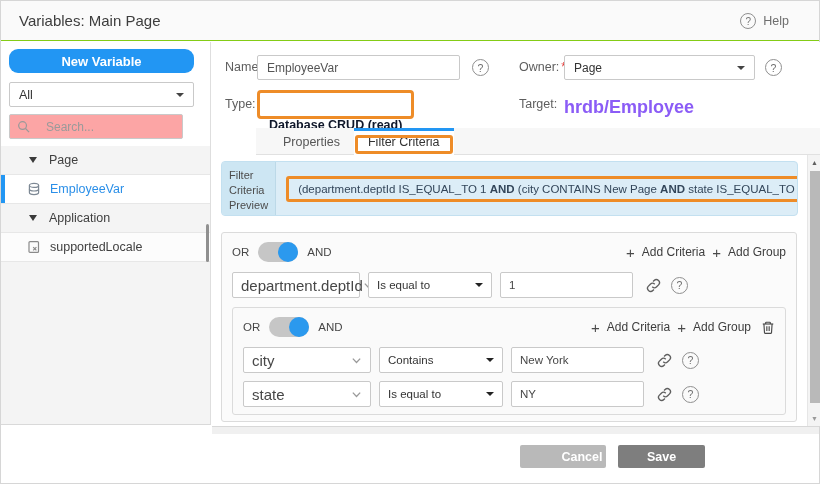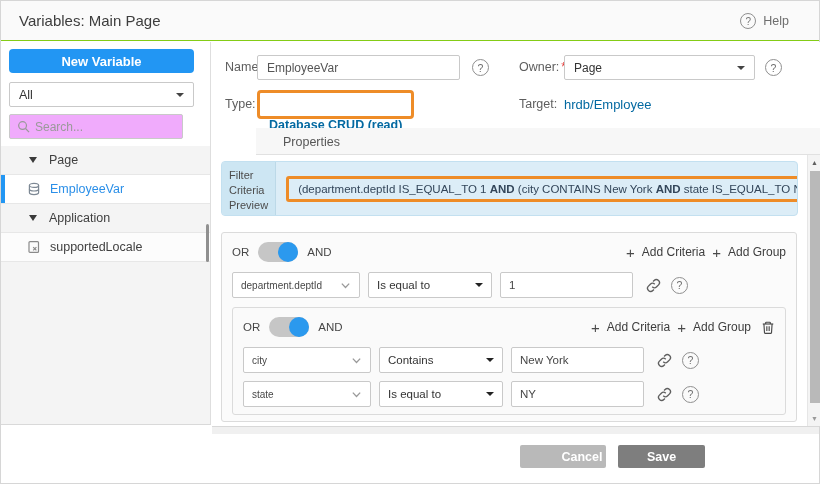--- a/index.html
+++ b/index.html
@@ -10,24 +10,24 @@
   
   .hdr { position:absolute; left:0; top:0; width:100%; height:40px; background:#fafafa; border-bottom:1px solid #84cc16; }
   .hdr-title { position:absolute; left:18px; top:0; line-height:40px; font-size:15px; color:#3d3d3d; }
   .hdr-help { position:absolute; right:30px; top:0; height:40px; display:flex; align-items:center; gap:7px; color:#6e6e6e; font-size:12.5px; cursor:pointer; }
   .qcirc { display:inline-flex; width:16px; height:16px; border:1px solid #8f8f8f; border-radius:50%; align-items:center; justify-content:center; font-size:10px; color:#777; }
   .qcirc::before { content:"?"; }
 
   
   .sb { position:absolute; left:0; top:41px; width:210px; height:383px; background:#f4f4f4; border-right:1px solid #dedede; border-bottom:1px solid #d9d9d9; }
   .sb-top { position:absolute; left:0; top:0; width:100%; height:104px; background:#fff; }
-  .btn-newvar { position:absolute; left:8px; top:7px; width:185px; height:24px; background:#2296f3; color:#fff; font-weight:bold; font-size:13px; border:none; border-radius:4px; cursor:pointer; }
+  .btn-newvar { position:absolute; left:8px; top:7px; width:185px; height:24px; background:#2296f3; color:#fff; font-weight:bold; font-size:13px; border:none; border-radius:9px; cursor:pointer; }
   .sb-select { position:absolute; left:8px; top:40px; width:185px; height:25px; background:#fff; border:1px solid #c9c9c9; border-radius:2px; font-size:12.5px; color:#333; display:flex; align-items:center; padding:0 9px; cursor:pointer; }
   .sb-select .caret { margin-left:auto; }
-  .sb-search { position:absolute; left:8px; top:72px; width:174px; height:25px; background:#f0abfc; border:1px solid #c9c9c9; border-radius:2px; display:flex; align-items:center; padding:0 7px; gap:5px; }
+  .sb-search { position:absolute; left:8px; top:72px; width:174px; height:25px; background:#fca5a5; border:1px solid #c9c9c9; border-radius:2px; display:flex; align-items:center; padding:0 7px; gap:16px; }
   .sb-search input { border:none; outline:none; flex:1; font-size:12px; color:#555; font-family:"Liberation Sans",sans-serif; background:transparent; min-width:0; }
   .sb-search input::placeholder { color:#9a9a9a; }
   .tree { position:absolute; left:0; top:104px; width:100%; }
   .trow { height:29px; display:flex; align-items:center; border-bottom:1px solid #e7e7e7; font-size:12.5px; color:#3f3f3f; cursor:pointer; }
   .trow.group { background:#f4f4f4; padding-left:28px; gap:12px; }
   .trow.item  { background:#fcfcfc; padding-left:26px; gap:9px; }
   .trow.item.sel { background:#fff; box-shadow:inset 4px 0 0 #2296f3; color:#2b8fe8; }
   .tri-exp { width:0; height:0; border-left:4.5px solid transparent; border-right:4.5px solid transparent; border-top:6px solid #3a3a3a; }
   .sb-thumb { position:absolute; right:1px; top:182px; width:3px; height:38px; background:#909090; border-radius:2px; }
 
@@ -35,22 +35,22 @@
   .main { position:absolute; left:211px; top:41px; width:609px; height:384px; background:#fff; }
   .lbl { position:absolute; font-size:12.5px; color:#5e5e5e; }
   .req { color:#e53935; margin-left:2px; }
   .tin { position:absolute; height:25px; border:1px solid #c9c9c9; border-radius:2px; font-size:12px; color:#555; padding:0 9px; font-family:"Liberation Sans",sans-serif; outline:none; background:#fff; }
   .dsel { position:absolute; height:25px; border:1px solid #c9c9c9; border-radius:2px; background:#fff; display:flex; align-items:center; padding:0 9px; font-size:12px; color:#333; cursor:pointer; }
   .dsel .caret { margin-left:auto; }
   .caret { width:0; height:0; border-left:4px solid transparent; border-right:4px solid transparent; border-top:4.5px solid #444; flex:none; }
   .qpos { position:absolute; cursor:pointer; }
   .annot { border:3px solid #ee8c28; border-radius:4px; }
   .type-box { position:absolute; left:45px; top:48px; height:29px; display:flex; align-items:center; padding:0 9px; }
-  .type-box b { font-size:12.5px; color:#0369a1;margin-top:40px; }
-  .target-val { position:absolute; font-size:13px; font-weight:normal; color:#0369a1; }
+  .type-box b { font-size:12.5px; color:#0f172a;margin-top:40px; }
+  .target-val { position:absolute; font-size:18px; font-weight:bold; color:#8b5cf6; }
 
   
   .tabbar { position:absolute; left:0; top:86px; width:100%; height:27px; background:#f7f7f7; border-bottom:1px solid #e1e1e1; display:flex; padding-left:13px;margin-left:44px; }
   .tab { height:27px; line-height:22px; padding:0 14px; font-size:12.5px; color:#565656; border-top:3px solid transparent; cursor:pointer; position:relative; }
   .tab.active { background:#fff; border-top-color:#2296f3; color:#333; height:28px; }
   .tab-annot { position:absolute; left:1px; right:1px; top:4px; bottom:2px; border:3px solid #ee8c28; border-radius:3px; pointer-events:none; }
 
   
   .preview { position:absolute; left:9px; top:119px; width:577px; height:55px; background:#dcedf7; border:1px solid #c3e0f0; border-radius:4px; display:flex; overflow:hidden; }
   .pv-label { width:59px; background:#cde6f3; border-right:1px solid #bcd9e8; font-size:11px; color:#4c4c4c; padding:6px 7px; line-height:1.35; }
@@ -62,21 +62,21 @@
   .grp { position:absolute; left:9px; top:190px; width:576px; height:190px; background:#fbfbfb; border:1px solid #dbdbdb; border-radius:3px; padding:7px 10px; }
   .grp-inner { position:relative; border:1px solid #dbdbdb; border-radius:3px; background:#fafafa; margin-top:9px; padding:7px 10px; }
   .tgl-row { display:flex; align-items:center; height:24px; }
   .tgl-lab { font-size:11.5px; color:#474747; }
   .toggle { width:40px; height:20px; border-radius:10px; background:#c6c6c6; position:relative; margin:0 9px; cursor:pointer; flex:none; }
   .toggle .knob { position:absolute; right:0; top:0; width:20px; height:20px; border-radius:50%; background:#2b99ee; }
   .tgl-right { margin-left:auto; display:flex; align-items:center; gap:7px; font-size:12px; color:#3d3d3d; }
   .plus { font-size:15px; color:#4a4a4a; font-weight:400; line-height:1; cursor:pointer; }
   .addlink { cursor:pointer; }
   .crit-row { display:flex; align-items:center; margin-top:8px; height:26px; }
-  .fsel { width:128px; height:26px; border:1px solid #c9c9c9; border-radius:2px; background:#fff; display:flex; align-items:center; padding:0 8px; font-size:10px; color:#474747; cursor:pointer; margin-right:8px; }
+  .fsel { width:128px; height:26px; border:1px solid #c9c9c9; border-radius:2px; background:#fff; display:flex; align-items:center; padding:0 8px; font-size:15px; color:#474747; cursor:pointer; margin-right:8px; }
   .fsel svg { margin-left:auto; flex:none; }
   .osel { width:124px; height:26px; border:1px solid #c9c9c9; border-radius:2px; background:#fff; display:flex; align-items:center; padding:0 8px; font-size:11.5px; color:#333; cursor:pointer; margin-right:8px; }
   .osel .caret { margin-left:auto; border-top-color:#222; }
   .vin { width:133px; height:26px; border:1px solid #c9c9c9; border-radius:2px; background:#fff; font-size:11.5px; color:#474747; padding:0 8px; outline:none; font-family:"Liberation Sans",sans-serif; margin-right:11px; }
   .icon-btn { display:inline-flex; align-items:center; justify-content:center; width:18px; height:18px; cursor:pointer; margin-right:9px; flex:none; }
   .qicon { display:inline-flex; width:17px; height:17px; border:1px solid #8f8f8f; border-radius:50%; align-items:center; justify-content:center; font-size:10.5px; color:#6e6e6e; cursor:pointer; flex:none; }
   .qicon::before { content:"?"; }
   .trash { margin-left:3px; cursor:pointer; display:inline-flex; }
 
   
@@ -163,26 +163,30 @@
 
     <div class="lbl" style="left:13px; top:55px;">Type:</div>
     <div class="type-box annot">
       <b>Database CRUD (read)</b>
     </div>
     <div class="lbl" style="left:307px; top:55px;">Target:</div>
     <div class="target-val" style="left:352px; top:55px;">hrdb/Employee</div>
 
     <div class="tabbar">
       <div class="tab">Properties</div>
+      <div class="tab active">
+        <span>Filter Criteria</span>
+        <div class="tab-annot"></div>
+      </div>
     </div>
 
     <div class="preview">
       <div class="pv-label">Filter Criteria Preview</div>
       <div class="pv-body">
-        <div class="pv-annot"><span>(department.deptId IS_EQUAL_TO 1 </span><b>AND</b><span> (city CONTAINS New York </span><b>AND</b><span> state IS_EQUAL_TO NY))</span></div>
+        <div class="pv-annot"><span>(department.deptId IS_EQUAL_TO 1 </span><b>AND</b><span> (city CONTAINS New Page </span><b>AND</b><span> state IS_EQUAL_TO NY))</span></div>
       </div>
     </div>
 
     <div class="grp">
       <div class="tgl-row">
         <span class="tgl-lab">OR</span>
         <span class="toggle">
             <span class="knob"></span>
           </span>
         <span class="tgl-lab">AND</span>

